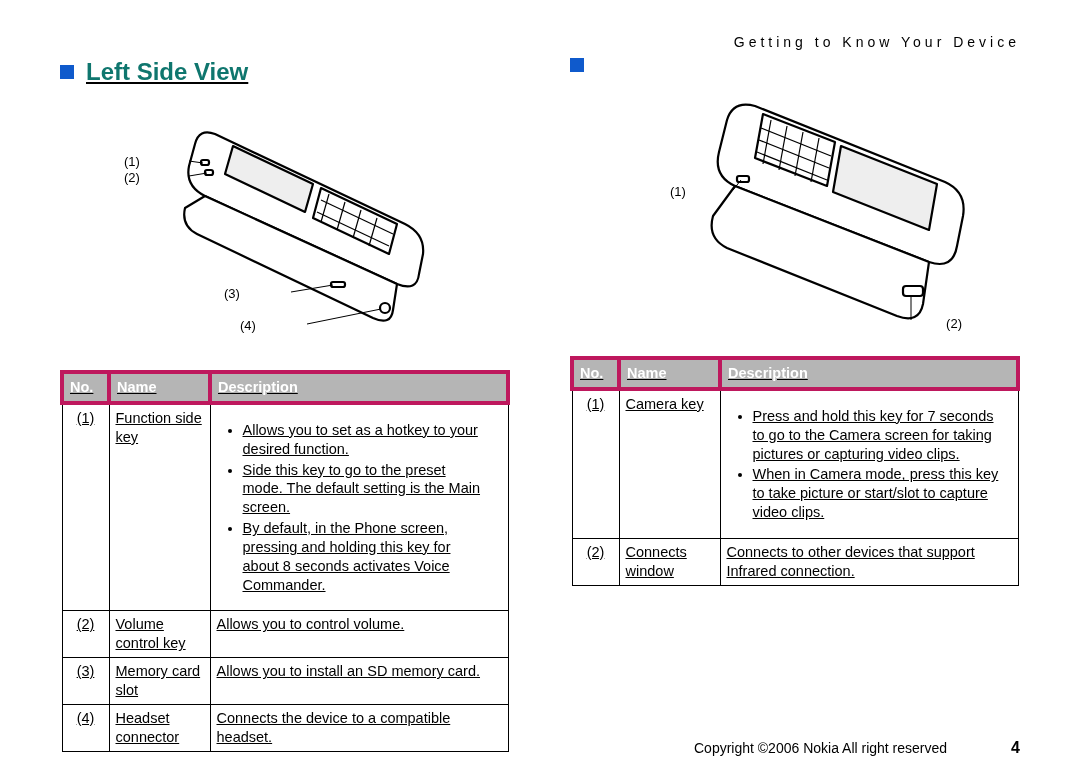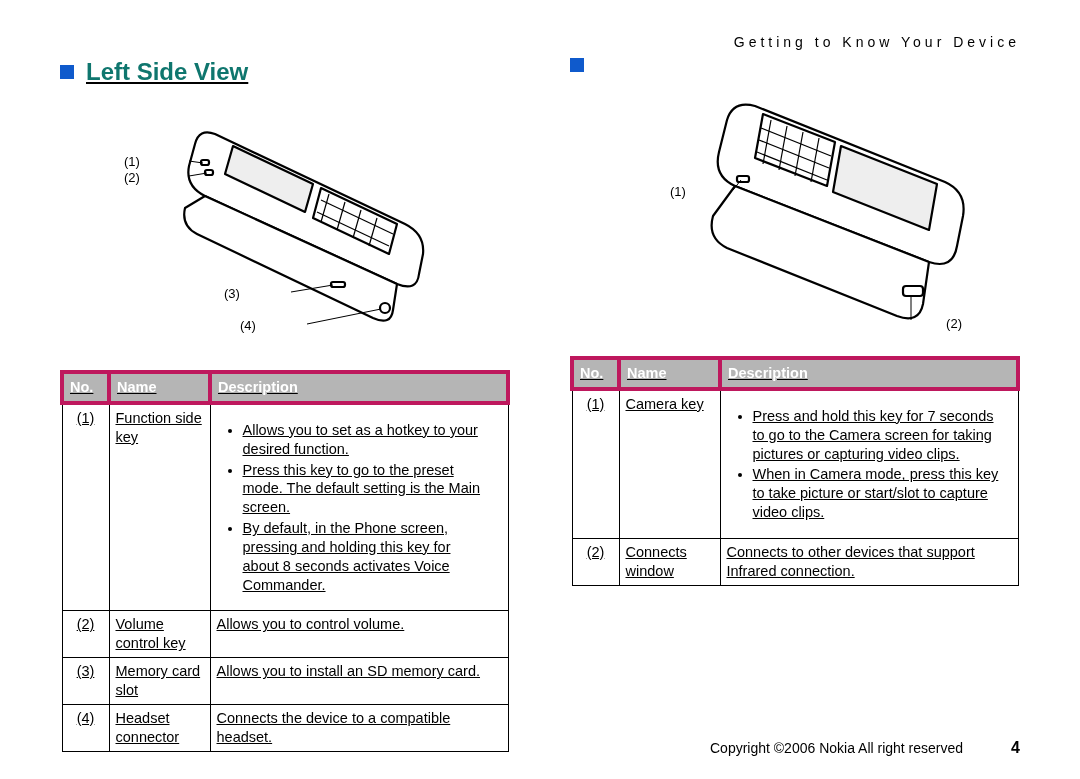--- a/index.html
+++ b/index.html
@@ -103,21 +103,21 @@
   ul.bullets li {
     margin: 0 0 2px 0;
   }
   .footer {
     position: absolute;
     bottom: 22px;
     right: 60px;
     font-size: 14px;
     display: flex;
     align-items: baseline;
-    gap: 48px;
+    gap: 64px;
   }
   .footer .pgnum {
     font-weight: bold;
     font-size: 16px;
   }
 </style>
 </head>
 <body>
 
 <div class="page">
@@ -184,21 +184,21 @@
             <th>Description</th>
           </tr>
         </thead>
         <tbody>
           <tr>
             <td class="nocol">(1)</td>
             <td class="namecol">Function side key</td>
             <td>
               <ul class="bullets">
                 <li>Allows you to set as a hotkey to your desired function.</li>
-                <li>Press this key to go to the preset mode. The default setting is the Main screen.</li>
+                <li>Side this key to go to the preset mode. The default setting is the Main screen.</li>
                 <li>By default, in the Phone screen, pressing and holding this key for about 8 seconds activates Voice Commander.</li>
               </ul>
             </td>
           </tr>
           <tr>
             <td class="nocol">(2)</td>
             <td class="namecol">Volume control key</td>
             <td>Allows you to control volume.</td>
           </tr>
           <tr>

